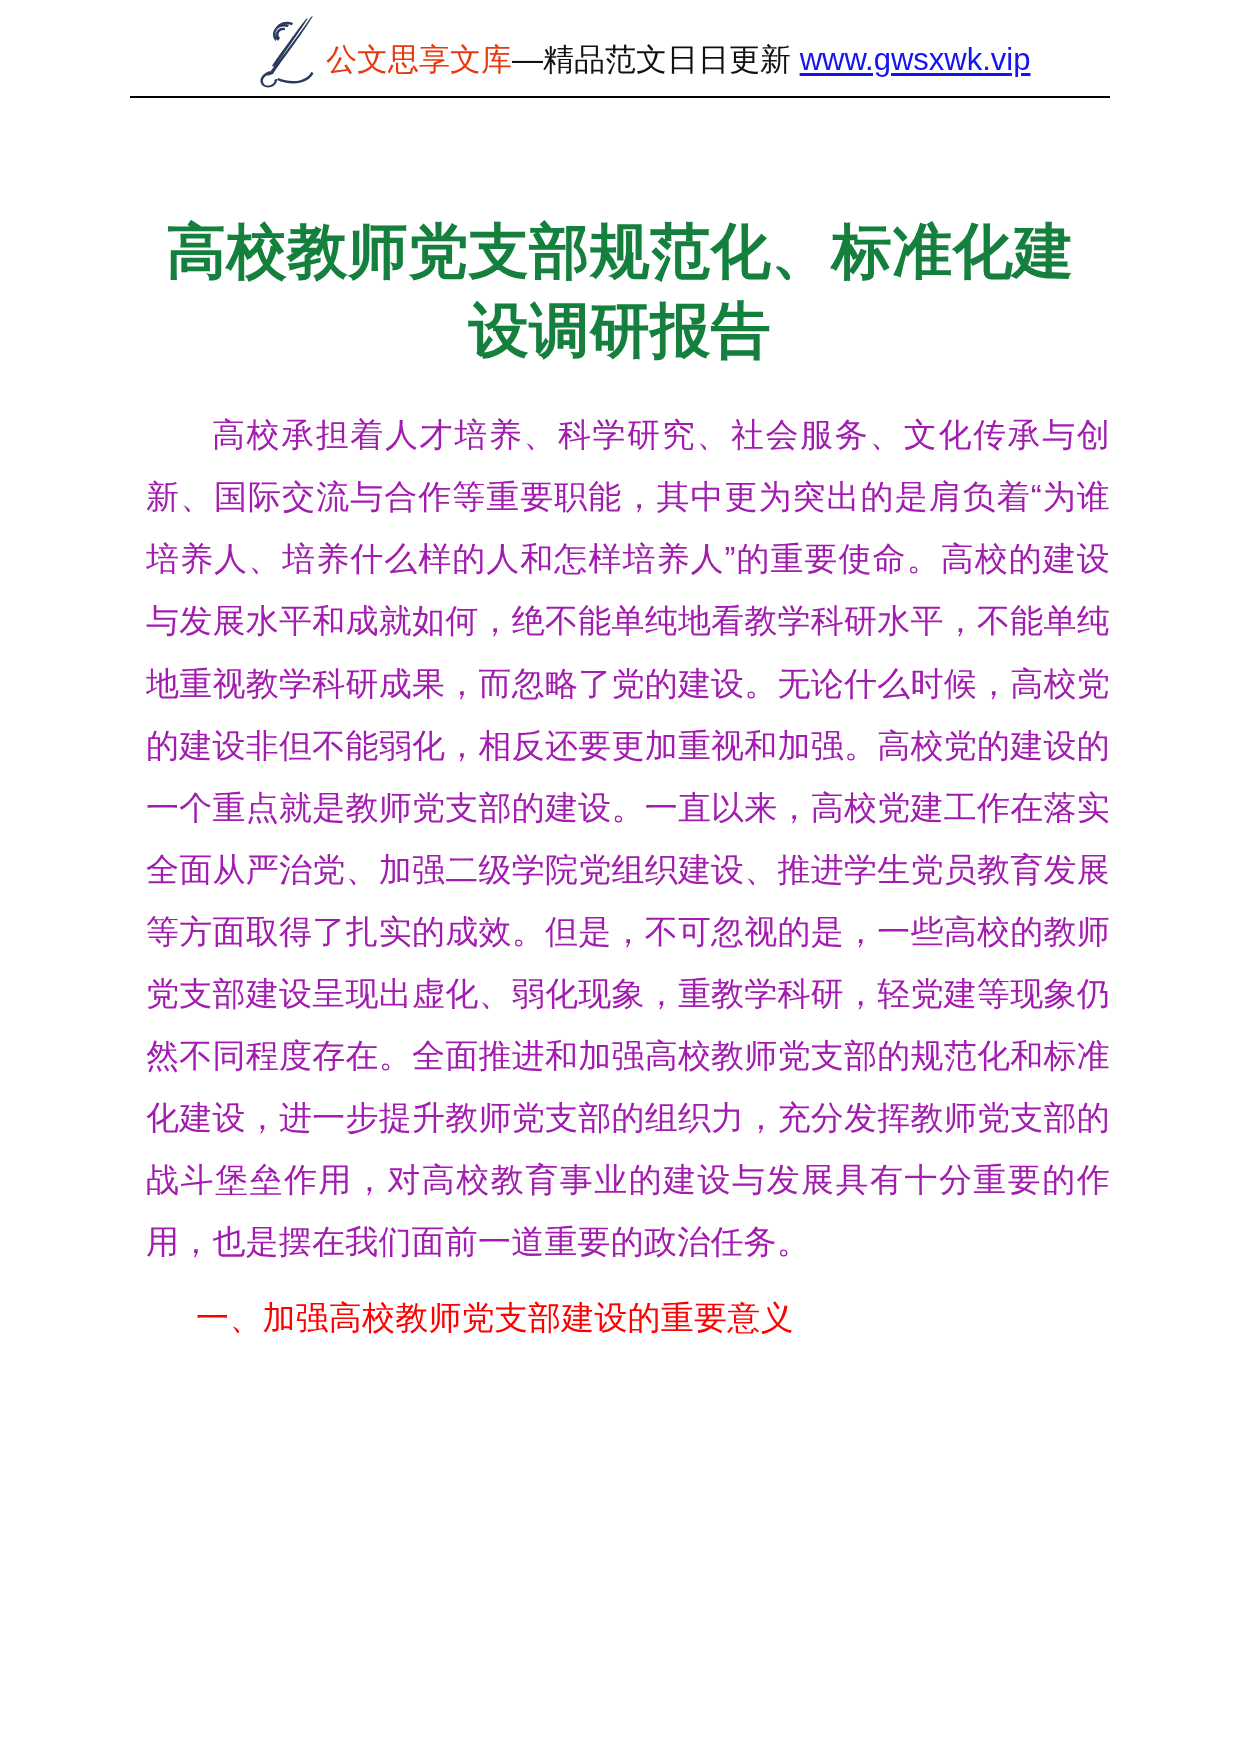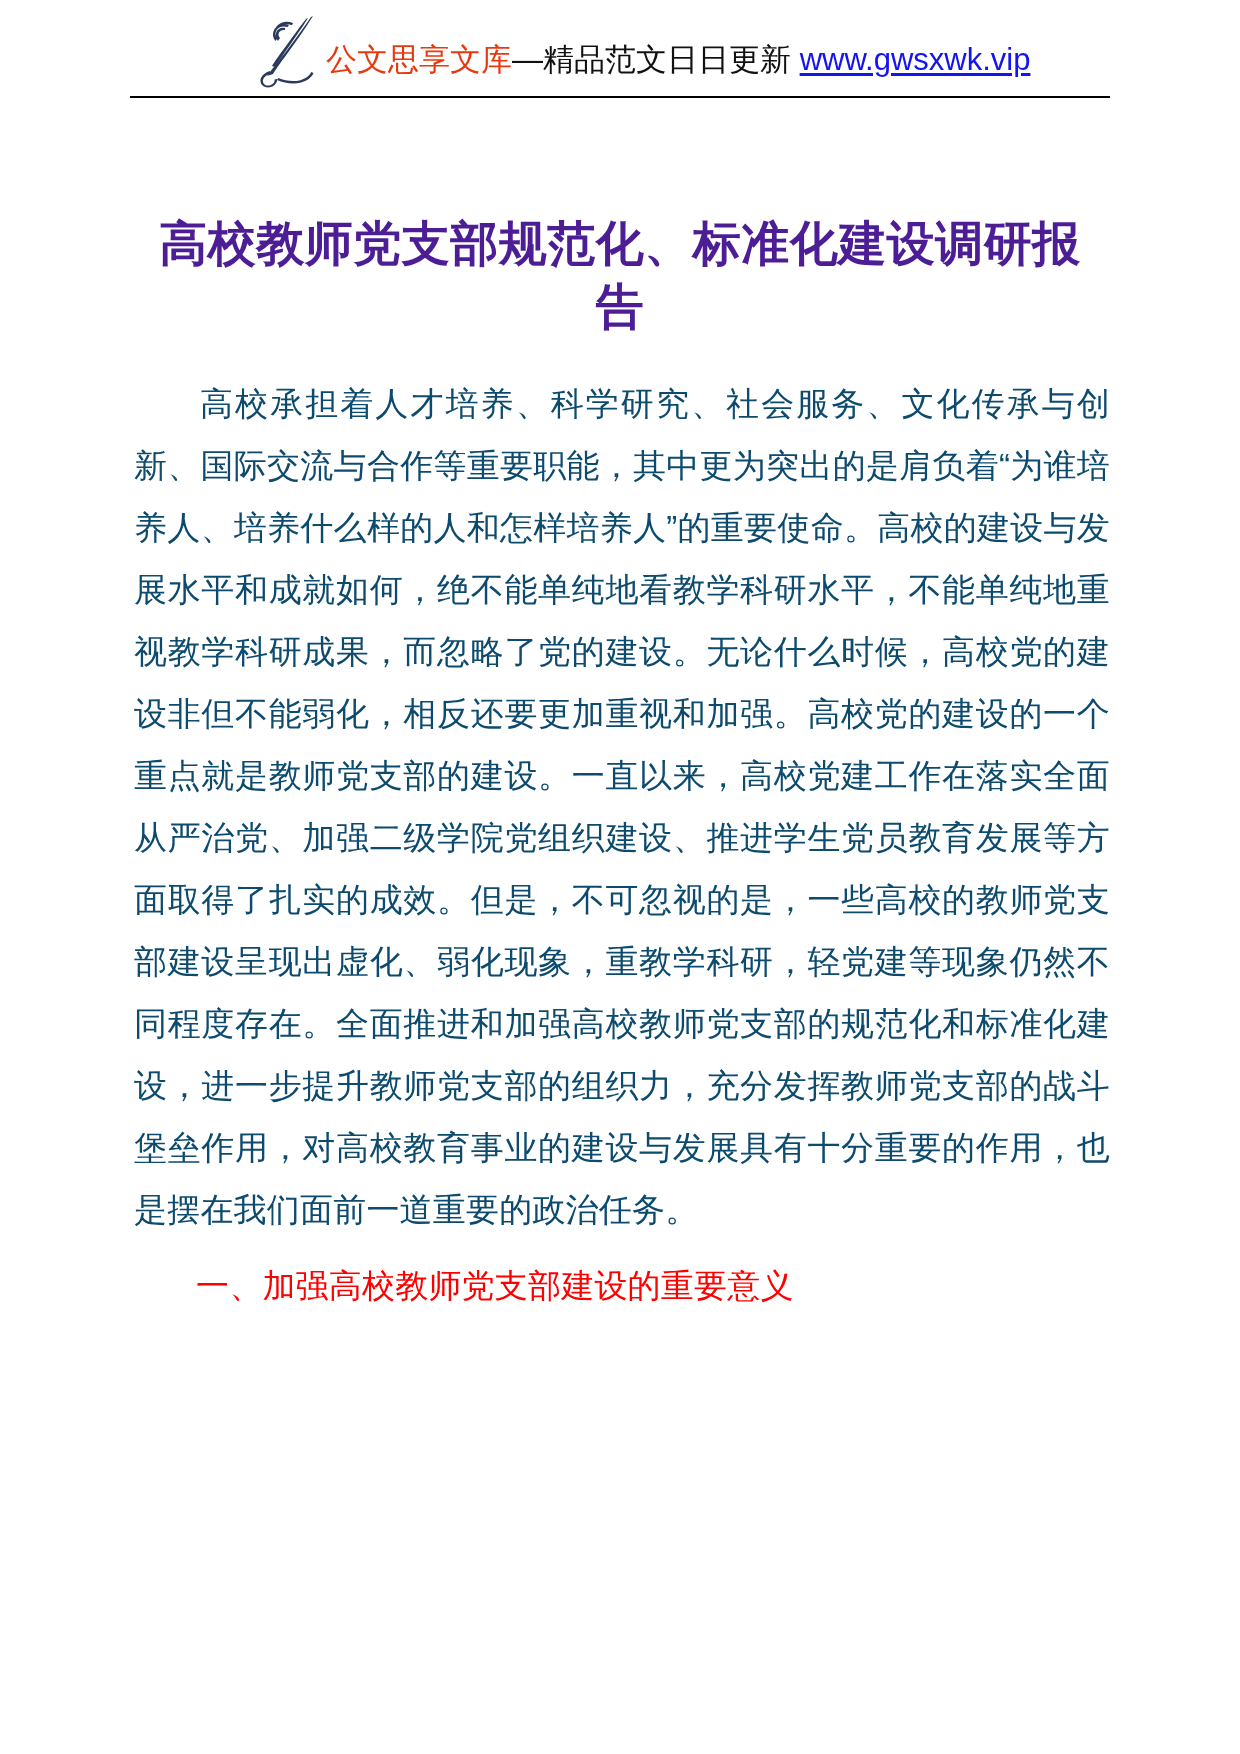--- a/index.html
+++ b/index.html
@@ -77,40 +77,40 @@
   
   .doc {
     position: absolute;
     left: 130px;
     top: 140px;
     width: 980px;
   }
   .doc-title {
     font-family: "DejaVu Sans", "Liberation Sans", sans-serif;
     font-weight: 700;
-    font-size: 48px;
+    font-size: 60px;
     line-height: 1.32;
     text-align: center;
     letter-spacing: 0.5px;
     margin: 72px 0 0 0;
     padding: 0 8px;
-    color: #4c1d95;
+    color: #15803d;
   }
   .doc-title .title-line {
     display: block;
   }
   .body-para {
     font-size: 33px;
     line-height: 1.88;
     text-align: justify;
     text-justify: inter-ideograph;
     text-indent: 2em;
-    margin: 34px 0 0 4px;
+    margin: 34px 0 0 16px;
     letter-spacing: 0.2px;
-    color: #0c4a6e;
+    color: #a21caf;
   }
   .section-heading {
     font-size: 33px;
     line-height: 1.88;
     text-indent: 2em;
     margin: 14px 0 0 0;
     color: #ff0000;
     font-weight: 400;
     letter-spacing: 0.2px;
   }

